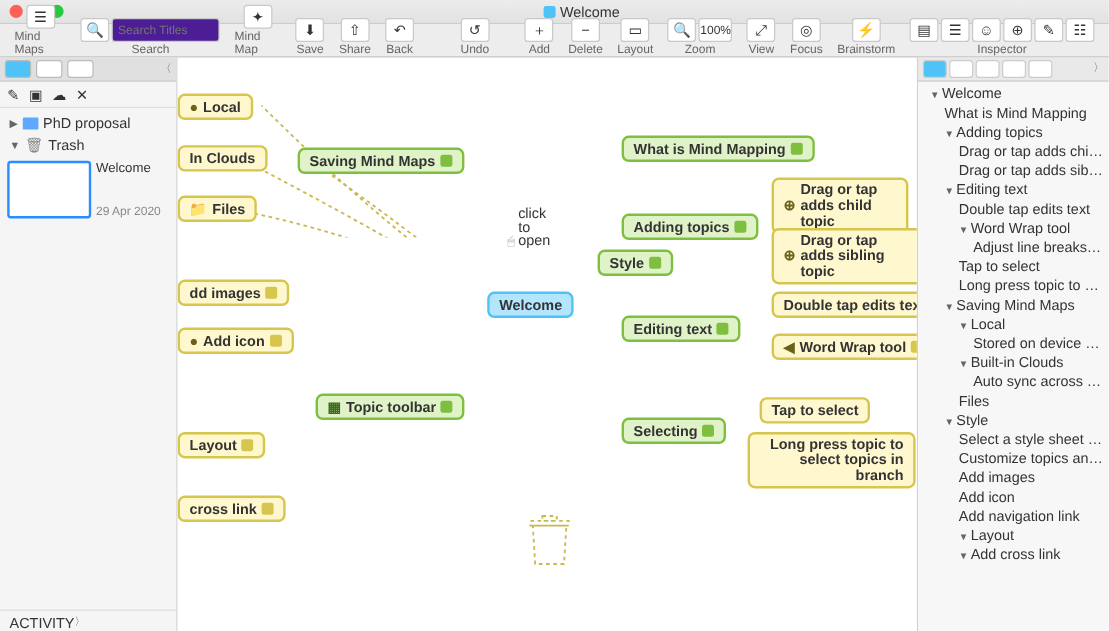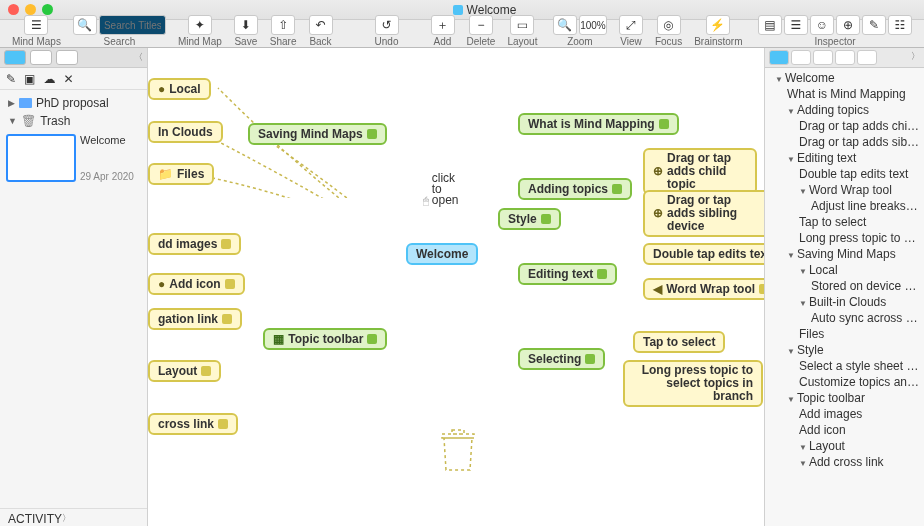--- a/index.html
+++ b/index.html
@@ -9,21 +9,21 @@
 .traffic span{width:11px;height:11px;border-radius:50%}
 .t-close{background:#ff5f57}.t-min{background:#ffbd2e}.t-max{background:#28c940}
 .title{flex:1;text-align:center;font-size:12px;color:#555}
 .title-icon{display:inline-block;width:10px;height:10px;border-radius:2px;background:#4fc3f7;vertical-align:middle;margin-right:4px}
 .toolbar{height:28px;background:#ededed;display:flex;align-items:flex-end;padding:0 6px;gap:0;border-bottom:1px solid #bbb}
 .tgroup{display:flex;flex-direction:column;align-items:center;margin:0 6px}
 .tgroup .icons{display:flex;gap:2px}
 .tbtn{width:24px;height:20px;border:1px solid #c9c9c9;border-radius:3px;background:#fff;display:flex;align-items:center;justify-content:center}
 .tlbl{font-size:10px;color:#666;margin-top:1px}
 .toolbar .spacer{flex:1}
-.search-field{width:67px;height:20px;border:1px solid #c9c9c9;border-radius:3px;background:#0c4a6e;font-size:10px;padding:4px 4px;color:#999}
+.search-field{width:90px;height:20px;border:1px solid #c9c9c9;border-radius:3px;background:#4c1d95;font-size:10px;padding:4px 4px;color:#999}
 .main{position:absolute;top:48px;left:0;right:0;bottom:0;display:flex}
 .sidebar{width:148px;background:#f5f5f5;border-right:1px solid #d0d0d0;display:flex;flex-direction:column}
 .side-top{height:20px;background:#e0e0e0;display:flex;gap:4px;align-items:center;padding:0 4px;border-bottom:1px solid #ccc}
 .side-top .sbtn{width:22px;height:15px;border:1px solid #bbb;border-radius:3px;background:#fff}
 .side-top .sbtn.active{background:#4fc3f7}
 .side-tools{height:22px;border-bottom:1px solid #ddd;display:flex;gap:8px;align-items:center;padding:0 6px;color:#777}
 .side-tools span{font-size:12px}
 .tree{padding:4px 0;font-size:12px}
 .tree-item{padding:2px 8px;display:flex;align-items:center;gap:4px;white-space:nowrap;overflow:hidden}
 .tree .tri{font-size:9px;color:#666}
@@ -246,21 +246,21 @@
 
     <div class="node green" style="left:370px;top:65px">
         <span>What is Mind Mapping</span>
         <span class="link-ico"></span>
       </div>
     <div class="node green" style="left:370px;top:130px">
         <span>Adding topics</span>
         <span class="link-ico"></span>
       </div>
     <div class="node yellow" style="left:495px;top:100px;line-height:13px">⊕ <span style="display:inline-block;white-space:normal;width:80px">Drag or tap adds child topic</span></div>
-    <div class="node yellow" style="left:495px;top:142px;line-height:13px">⊕ <span style="display:inline-block;white-space:normal;width:92px">Drag or tap adds sibling device</span></div>
+    <div class="node yellow" style="left:495px;top:142px;line-height:13px">⊕ <span style="display:inline-block;white-space:normal;width:92px">Drag or tap adds sibling topic</span></div>
     <div class="node green" style="left:350px;top:160px">
         <span>Style</span>
         <span class="link-ico"></span>
       </div>
     <div class="node green" style="left:370px;top:215px">
         <span>Editing text</span>
         <span class="link-ico"></span>
       </div>
     <div class="node yellow" style="left:495px;top:195px">
         <span>Double tap edits text</span>
@@ -286,24 +286,20 @@
         <span>In Clouds</span>
       </div>
     <div class="node yellow" style="left:0px;top:115px">📁 <span>Files</span></div>
 
     <div class="node green" style="left:115px;top:280px">▦ <span>Topic toolbar</span><span class="link-ico"></span></div>
     <div class="node yellow" style="left:0px;top:185px">
         <span>dd images</span>
         <span class="link-ico"></span>
       </div>
     <div class="node yellow" style="left:0px;top:225px">● <span>Add icon</span><span class="link-ico"></span></div>
-    <div class="node yellow" style="left:0px;top:260px">
-        <span>gation link</span>
-        <span class="link-ico"></span>
-      </div>
     <div class="node yellow" style="left:0px;top:312px">
         <span>Layout</span>
         <span class="link-ico"></span>
       </div>
     <div class="node yellow" style="left:0px;top:365px">
         <span>cross link</span>
         <span class="link-ico"></span>
       </div>
 
     <div class="hint" style="left:275px;top:125px">🖱 <span style="display:inline-block;width:34px;line-height:11px">click to open</span></div>
@@ -339,20 +335,20 @@
         <div class="row l3">Long press topic to select...</div>
         <div class="row l2"><span class="tri">▼</span>Saving Mind Maps</div>
         <div class="row l3"><span class="tri">▼</span>Local</div>
         <div class="row l4">Stored on device only</div>
         <div class="row l3"><span class="tri">▼</span>Built-in Clouds</div>
         <div class="row l4">Auto sync across devices</div>
         <div class="row l3">Files</div>
         <div class="row l2"><span class="tri">▼</span>Style</div>
         <div class="row l3">Select a style sheet for th...</div>
         <div class="row l3">Customize topics and lines</div>
-        <div class="row l2"><span class="tri">▼</span>Topic toolbar</div>
         <div class="row l3">Add images</div>
         <div class="row l3">Add icon</div>
+        <div class="row l3">Add navigation link</div>
         <div class="row l3"><span class="tri">▼</span>Layout</div>
         <div class="row l3"><span class="tri">▼</span>Add cross link</div>
       </div>
   </div>
 </div>
 
 </body></html>

